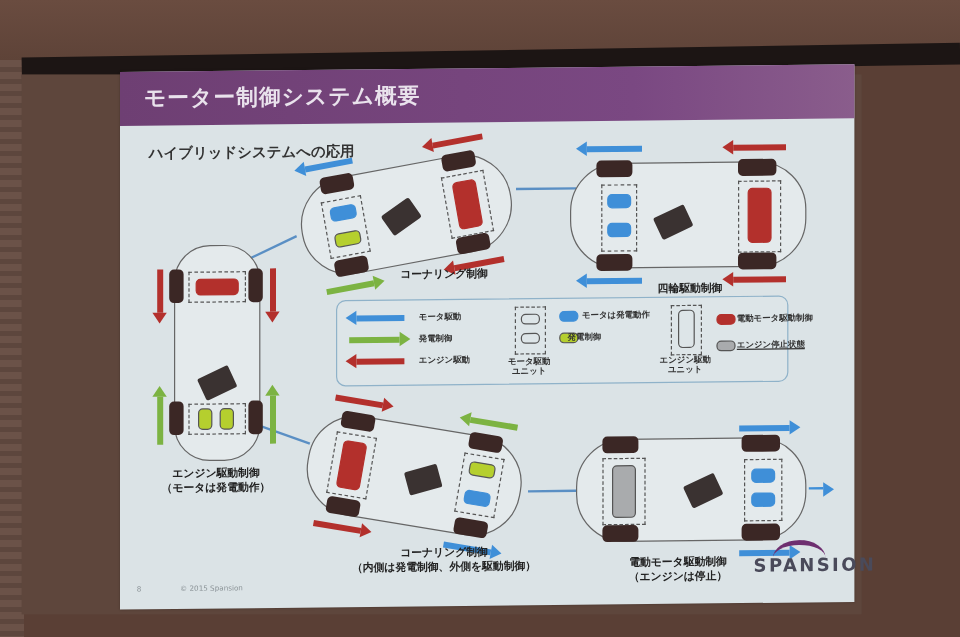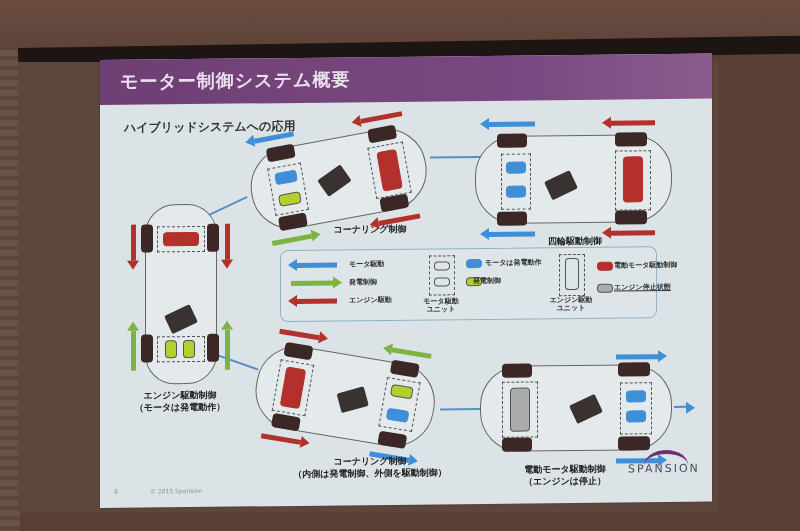--- a/index.html
+++ b/index.html
@@ -44,21 +44,21 @@
   .green { background:#7cb342; border-color:#7cb342; }
   .red { background:#b3302c; border-color:#b3302c; }
   .cap { position:absolute; font-size:9px; font-weight:bold; color:#222; text-align:center; line-height:12px; }
   .legend { position:absolute; left:180px; top:192px; width:375px; height:70px;
             border:1.5px solid #8fb2c9; border-radius:8px; background:#dde5e8; }
   .lg-text { position:absolute; font-size:7px; font-weight:bold; color:#333; white-space:nowrap; }
   .connector { position:absolute; height:2px; background:#5a8fc4; }
   .footer-page { position:absolute; left:14px; top:428px; font-size:6px; color:#8a9296; }
   .footer-copy { position:absolute; left:50px; top:428px; font-size:6px; color:#8a9296; }
   .logo { position:absolute; left:528px; top:408px; }
-  .logo-text { font-size:11px; font-weight:normal; color:#4a4a5a; letter-spacing:2px; }
+  .logo-text { font-size:15px; font-weight:bold; color:#4a4a5a; letter-spacing:2px; }
   .logo-arc { position:absolute; left:16px; top:-12px; width:44px; height:26px;
               border-top:4px solid #6e2f70; border-radius:50% 50% 0 0; }
 </style>
 </head>
 <body>
 
 <div class="room-top"></div>
 <div class="room-left"></div>
 <div class="screen-bar"></div>
 <div class="screen"></div>

